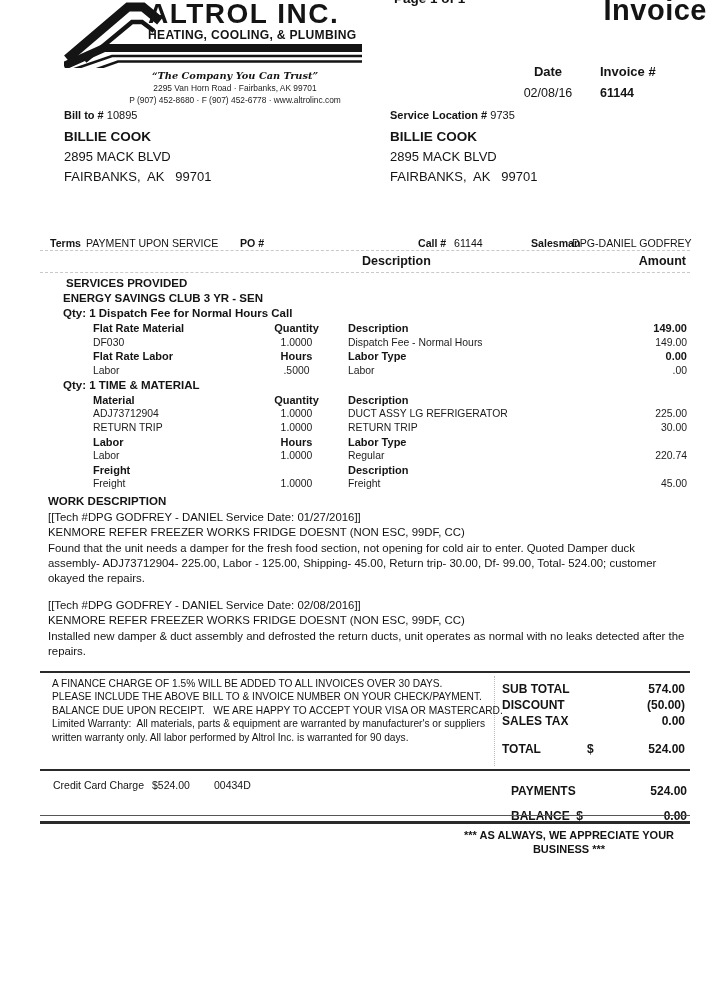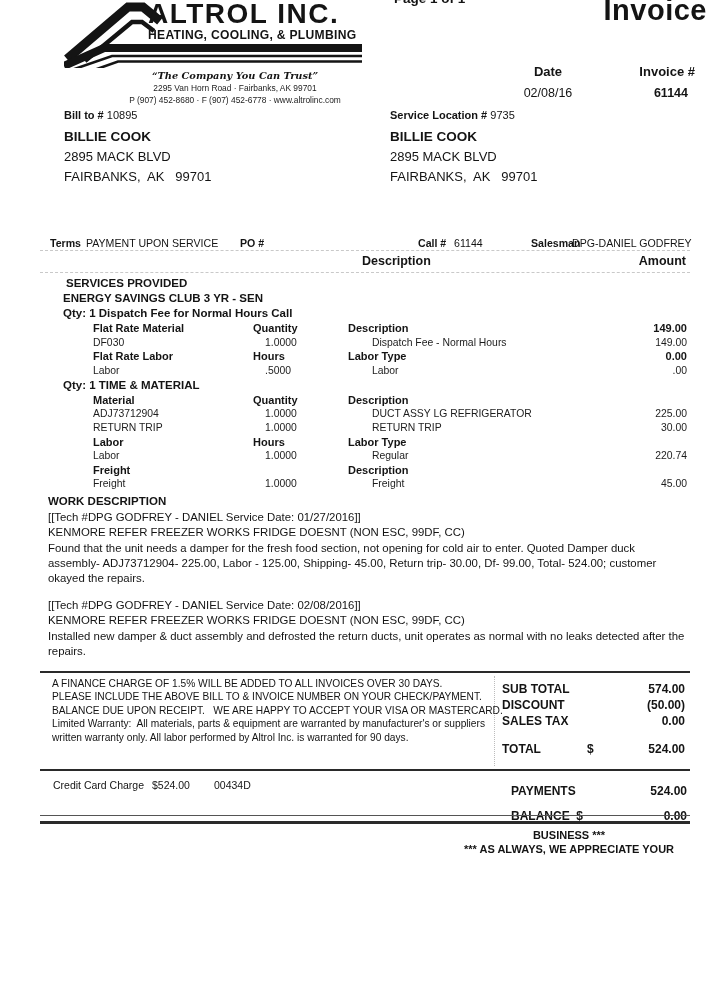--- a/index.html
+++ b/index.html
@@ -12,21 +12,21 @@
   .page-indicator{position:absolute;left:394px;top:-9px;font-size:13.5px;font-weight:700;}
   .invoice-title{position:absolute;right:20px;top:-6px;font-size:29px;font-weight:700;letter-spacing:.5px;}
   .logo-block{position:absolute;left:64px;top:2px;width:322px;}
   .logo-canvas{position:relative;height:64px;}
   .logo-canvas svg{position:absolute;left:0;top:0;}
   .brand-name{position:absolute;left:84px;top:-4px;font-size:28px;font-weight:700;letter-spacing:1.5px;}
   .brand-sub{position:absolute;left:84px;top:26px;font-size:12.1px;font-weight:700;letter-spacing:.3px;}
   .slogan{margin-top:4px;text-align:center;font-family:"DejaVu Serif",serif;font-style:italic;font-weight:700;font-size:9.8px;transform:translateX(10px);}
   .addr,.phone{text-align:center;font-size:8.4px;margin-top:2px;color:#222;transform:translateX(10px);}
   .meta-date{position:absolute;left:512px;top:28px;width:72px;text-align:center;}
-  .meta-invoice{position:absolute;left:600px;top:28px;width:95px;text-align:right;}
+  .meta-invoice{position:absolute;left:600px;top:28px;width:95px;text-align:left;}
   .meta-label{font-size:13px;font-weight:700;margin-top:36px;}
   .meta-value{font-size:12.5px;margin-top:7px;}
   .meta-invoice .meta-value{font-weight:700;padding-right:7px;}
   
   .party{position:absolute;top:109px;font-size:11px;}
   .party.bill{left:64px;} .party.svc{left:390px;}
   .party-label{font-weight:700;}
   .party-name{font-size:13.5px;font-weight:700;margin-top:8px;}
   .party-line{font-size:13px;margin-top:5px;white-space:pre;}
   
@@ -37,23 +37,23 @@
   .desc-header{position:absolute;left:40px;top:250px;width:650px;height:21px;
     border-top:1px dashed #c9c9c9;border-bottom:1px dashed #c9c9c9;}
   .desc-header .dh-desc{position:absolute;left:322px;top:3px;font-size:12.5px;font-weight:700;}
   .desc-header .dh-amt{position:absolute;right:4px;top:3px;font-size:12.5px;font-weight:700;}
   
   .line-items{position:absolute;left:50px;top:276px;width:637px;}
   .sec-title{font-size:11.5px;font-weight:700;line-height:15px;margin-left:16px;}
   .plan-line,.qty-heading{font-size:11.5px;font-weight:700;line-height:15px;margin-left:13px;}
   .li-row{display:flex;align-items:baseline;}
   .li-row.group{font-size:11px;font-weight:700;line-height:14.5px;}
-  .li-row.item{font-size:10.4px;line-height:13.8px;color:#1c1c1c;gap:12px;}
+  .li-row.item{font-size:10.4px;line-height:13.8px;color:#1c1c1c;}
   .c-name{margin-left:43px;width:160px;flex:none;}
-  .c-qty{width:87px;flex:none;text-align:left;}
+  .c-qty{width:87px;flex:none;text-align:center;}
   .c-desc{flex:1;padding-left:8px;}
   .c-amt{width:95px;flex:none;text-align:right;}
   
   .work-desc{position:absolute;left:48px;top:494px;width:639px;font-size:11.4px;line-height:15.2px;}
   .wd-title{font-size:11.5px;font-weight:700;margin-bottom:1px;}
   .wd-entry{margin-bottom:12px;}
   
   .rule{position:absolute;left:40px;width:650px;}
   .rule-top{top:671px;border-top:2px solid #2a2a2a;}
   .rule-mid{top:769px;border-top:2px solid #2a2a2a;}
@@ -276,17 +276,17 @@
     <div class="pay-row">
       <span class="pre">BALANCE  $</span>
       <span>0.00</span>
     </div>
   </div>
 
   <div class="rule rule-thin"></div>
   <div class="rule rule-thick"></div>
 
   <div class="thanks">
+    <div>*** AS ALWAYS, WE APPRECIATE YOUR</div>
     <div>BUSINESS ***</div>
-    <div>*** AS ALWAYS, WE APPRECIATE YOUR</div>
   </div>
 
 </div>
 
 </body></html>

